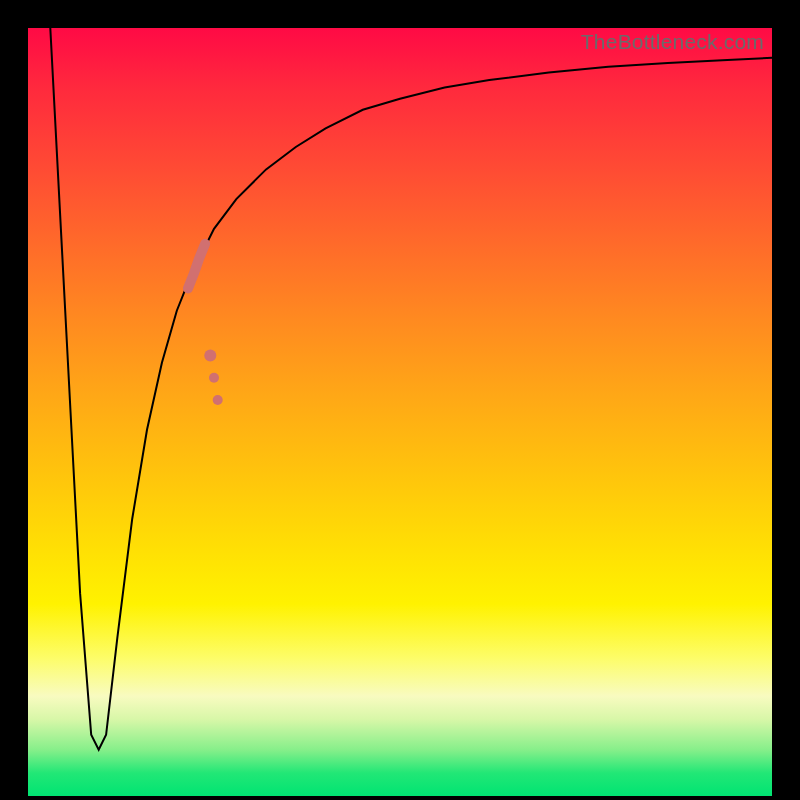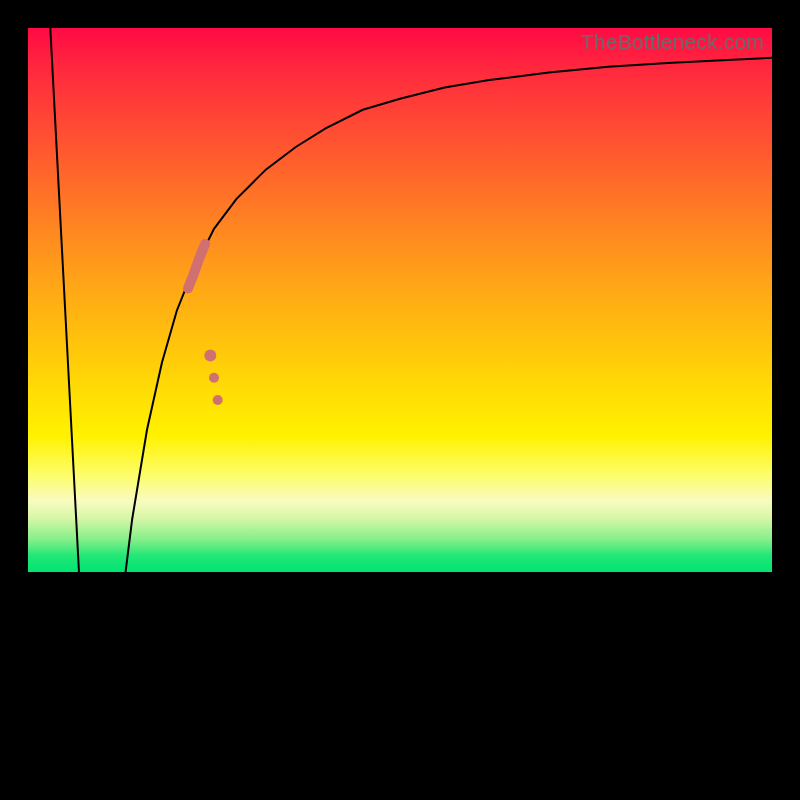--- a/index.html
+++ b/index.html
@@ -15,21 +15,21 @@
     position: relative;
     width: 800px;
     height: 800px;
     background: #000;
   }
   .plot-area {
     position: absolute;
     left: 28px;
     top: 28px;
     width: 744px;
-    height: 544px;
+    height: 768px;
     
     background: linear-gradient(
       to bottom,
       #ff0a45 0%,
       #ff2a3d 8%,
       #ff4a34 18%,
       #ff6a2a 28%,
       #ff8a20 38%,
       #ffa816 48%,
       #ffc40c 58%,

